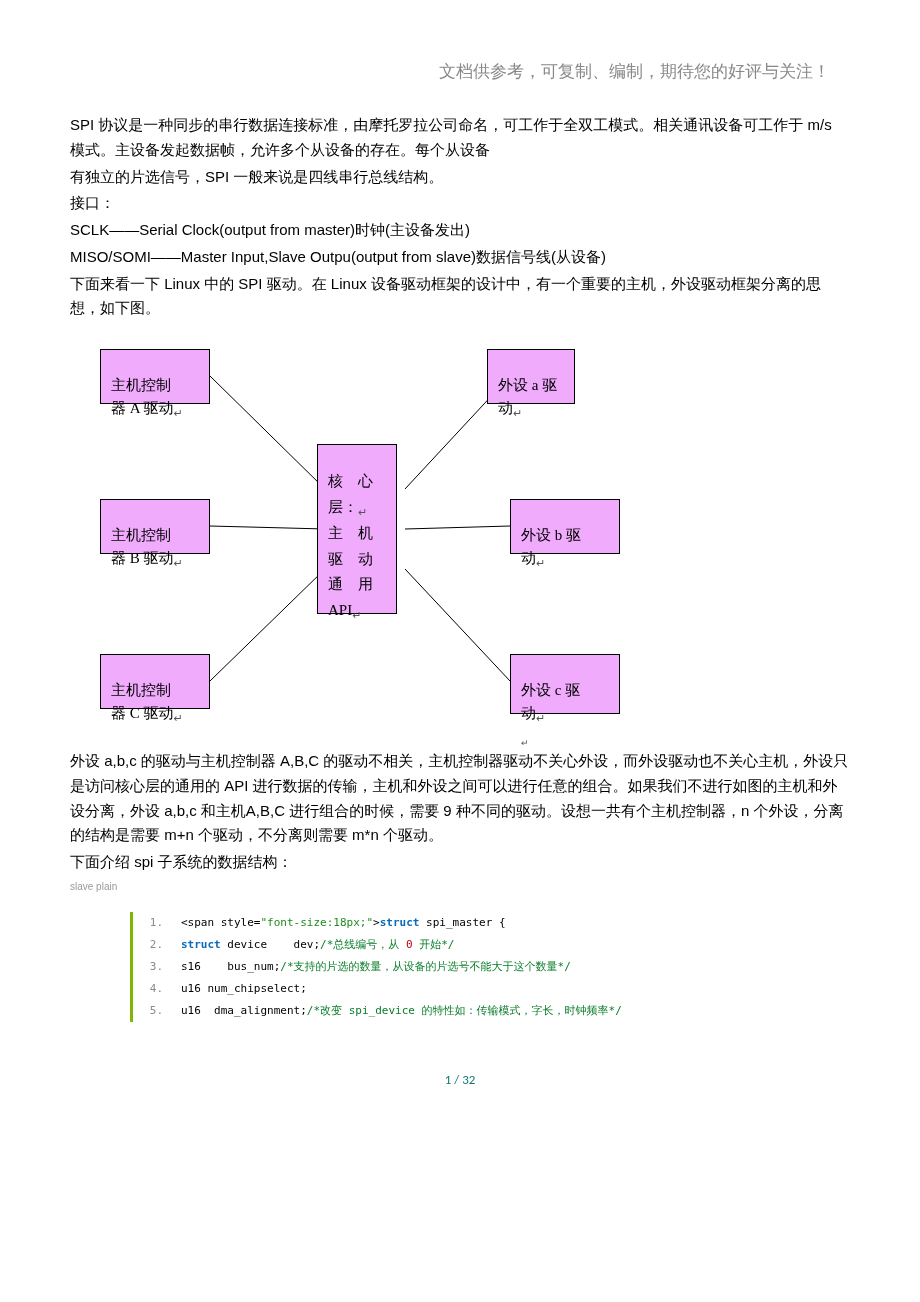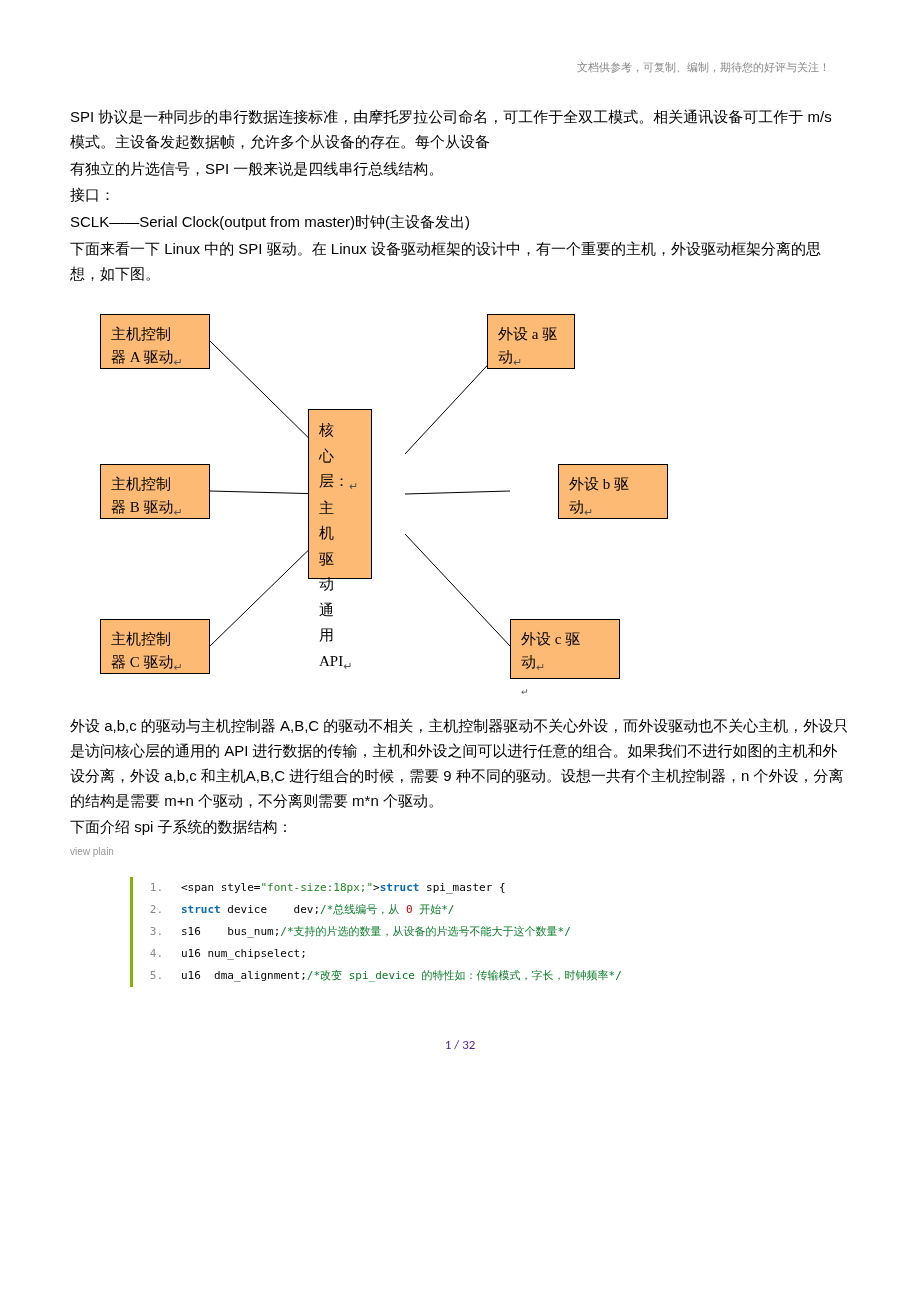--- a/index.html
+++ b/index.html
@@ -8,58 +8,58 @@
     font-family: Arial, "Microsoft YaHei", sans-serif;
     font-size: 15px;
     color: #000;
     background: #fff;
     width: 920px;
     box-sizing: border-box;
   }
   .header-note {
     text-align: right;
     color: #888;
-    font-size: 11px;
+    font-size: 17px;
     margin-bottom: 30px;
     padding-right: 20px;
   }
   .body-text p {
     margin: 2px 0;
     line-height: 1.65;
     font-size: 15px;
   }
   .diagram {
     position: relative;
     width: 560px;
     height: 400px;
     margin: 18px 30px 10px 30px;
   }
   .box {
     position: absolute;
     border: 1px solid #000;
-    background: #fdba74;
+    background: #f0abfc;
     font-family: "SimSun", serif;
     font-size: 15px;
-    padding: 8px 10px;
+    padding: 24px 10px;
     line-height: 1.5;
     box-sizing: border-box;
     z-index: 2;
   }
   .box .ret {
     font-size: 11px;
     color: #555;
     vertical-align: sub;
   }
   .left1 { left: 0; top: 10px; width: 110px; height: 55px; }
   .left2 { left: 0; top: 160px; width: 110px; height: 55px; }
   .left3 { left: 0; top: 315px; width: 110px; height: 55px; }
   .right1 { left: 387px; top: 10px; width: 88px; height: 55px; }
-  .right2 { left: 410px; top: 160px; width: 110px; height: 55px; margin-left: 48px; }
+  .right2 { left: 410px; top: 160px; width: 110px; height: 55px; }
   .right3 { left: 410px; top: 315px; width: 110px; height: 60px; }
-  .center { left: 208px; top: 105px; width: 64px; height: 170px; font-size: 15px; line-height: 1.7; }
+  .center { left: 217px; top: 105px; width: 80px; height: 170px; font-size: 15px; line-height: 1.7; }
   .lines {
     position: absolute;
     left: 0; top: 0;
     width: 560px;
     height: 400px;
     z-index: 1;
   }
   .code-link {
     font-size: 10px;
     color: #999;
@@ -93,36 +93,37 @@
     color: #8a8a8a;
     margin-right: 18px;
     font-family: Consolas, Monaco, monospace;
   }
   .kw { color: #0a6cba; font-weight: bold; }
   .str { color: #1f8a1f; }
   .num { color: #c00000; }
   .cmt { color: #0a7d2a; }
   .footer {
     text-align: center;
-    color: #4c1d95;
+    color: #0f766e;
     font-size: 13px;
     margin-top: 50px;
     font-family: "Calibri", Arial, sans-serif;
   }
 </style>
 </head>
 <body>
 
 <div class="header-note">文档供参考，可复制、编制，期待您的好评与关注！</div>
 
 <div class="body-text">
   <p>SPI 协议是一种同步的串行数据连接标准，由摩托罗拉公司命名，可工作于全双工模式。相关通讯设备可工作于 m/s 模式。主设备发起数据帧，允许多个从设备的存在。每个从设备</p>
   <p>有独立的片选信号，SPI 一般来说是四线串行总线结构。</p>
   <p>接口：</p>
   <p>SCLK——Serial Clock(output from master)时钟(主设备发出)</p>
+  <p>MISO/SOMI——Master Input,Slave Outpu(output from slave)数据信号线(从设备)</p>
   <p>下面来看一下 Linux 中的 SPI 驱动。在 Linux 设备驱动框架的设计中，有一个重要的主机，外设驱动框架分离的思想，如下图。</p>
 </div>
 
 <div class="diagram">
   <svg class="lines">
     <line x1="110" y1="37" x2="225" y2="150" stroke="#000" stroke-width="1"></line>
     <line x1="110" y1="187" x2="225" y2="190" stroke="#000" stroke-width="1"></line>
     <line x1="110" y1="342" x2="225" y2="230" stroke="#000" stroke-width="1"></line>
     <line x1="305" y1="150" x2="410" y2="37" stroke="#000" stroke-width="1"></line>
     <line x1="305" y1="190" x2="410" y2="187" stroke="#000" stroke-width="1"></line>
@@ -138,21 +139,21 @@
   <div class="box right1">外设 a 驱<br>动<span class="ret">↵</span></div>
   <div class="box right2">外设 b 驱<br>动<span class="ret">↵</span></div>
   <div class="box right3">外设 c 驱<br>动<span class="ret">↵</span><br><span class="ret" style="font-size:9px;">↵</span></div>
 </div>
 
 <div class="body-text">
   <p>外设 a,b,c 的驱动与主机控制器 A,B,C 的驱动不相关，主机控制器驱动不关心外设，而外设驱动也不关心主机，外设只是访问核心层的通用的 API 进行数据的传输，主机和外设之间可以进行任意的组合。如果我们不进行如图的主机和外设分离，外设 a,b,c 和主机A,B,C 进行组合的时候，需要 9 种不同的驱动。设想一共有个主机控制器，n 个外设，分离的结构是需要 m+n 个驱动，不分离则需要 m*n 个驱动。</p>
   <p>下面介绍 spi 子系统的数据结构：</p>
 </div>
 
-<div class="code-link">view plain</div>
+<div class="code-link">slave plain</div>
 
 <div class="code-block">
   <ol>
     <li>&lt;span style=<span class="str">"font-size:18px;"</span>&gt;<span class="kw">struct</span> spi_master {</li>
     <li><span class="kw">struct</span> device    dev;<span class="cmt">/*总线编号，从 <span class="num">0</span> 开始*/</span></li>
     <li>s16    bus_num;<span class="cmt">/*支持的片选的数量，从设备的片选号不能大于这个数量*/</span></li>
     <li>u16 num_chipselect;</li>
     <li>u16  dma_alignment;<span class="cmt">/*改变 spi_device 的特性如：传输模式，字长，时钟频率*/</span></li>
   </ol>
 </div>

